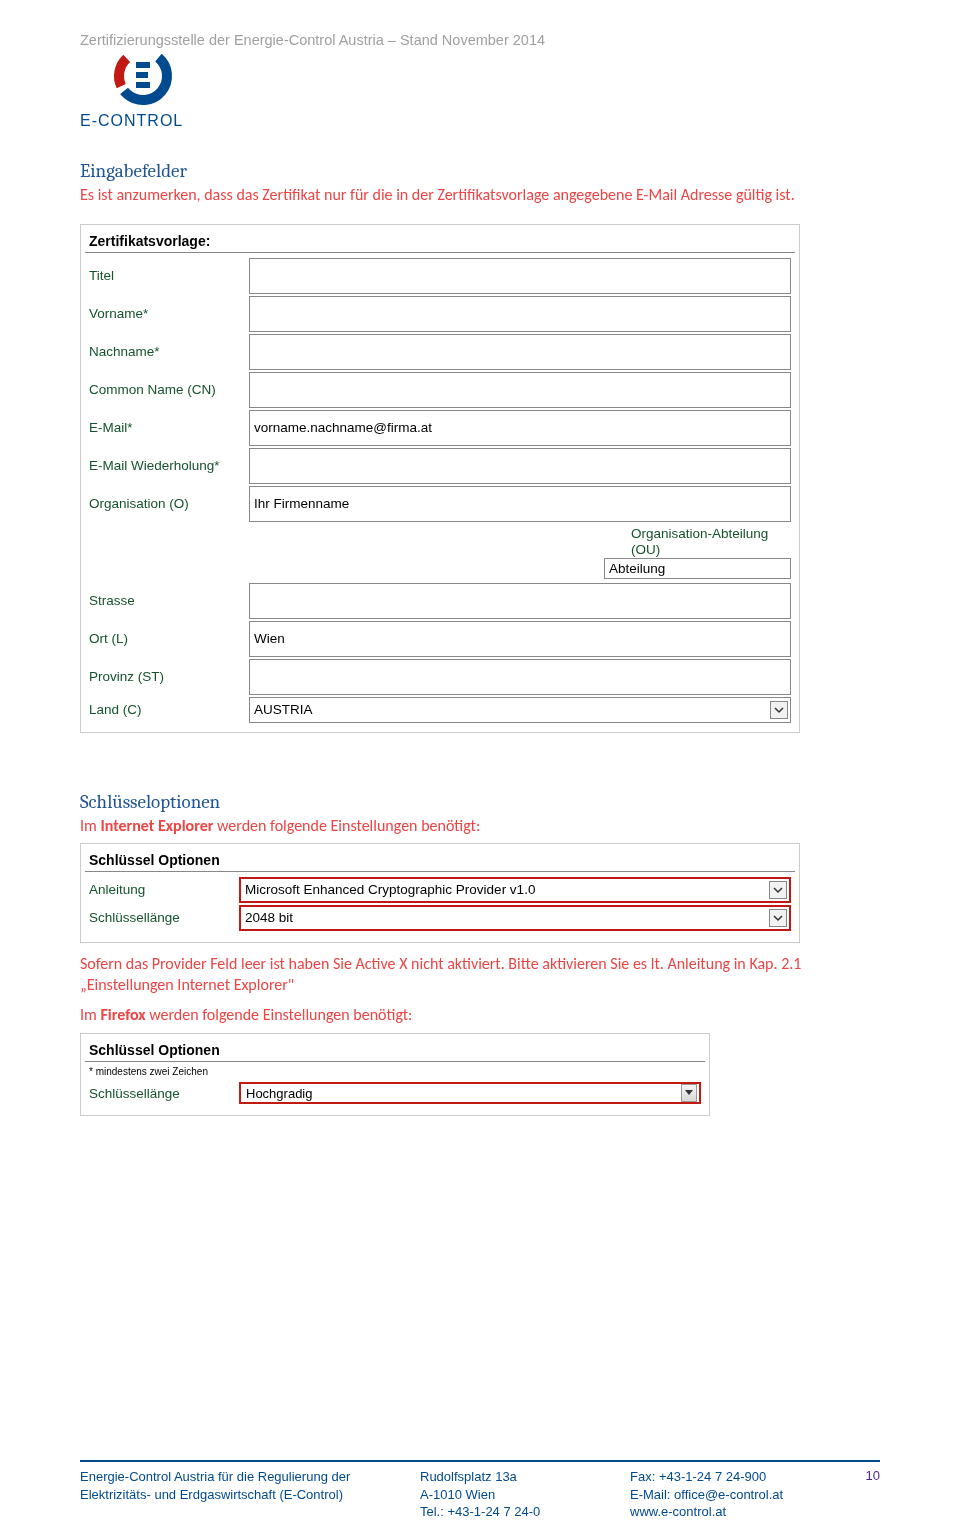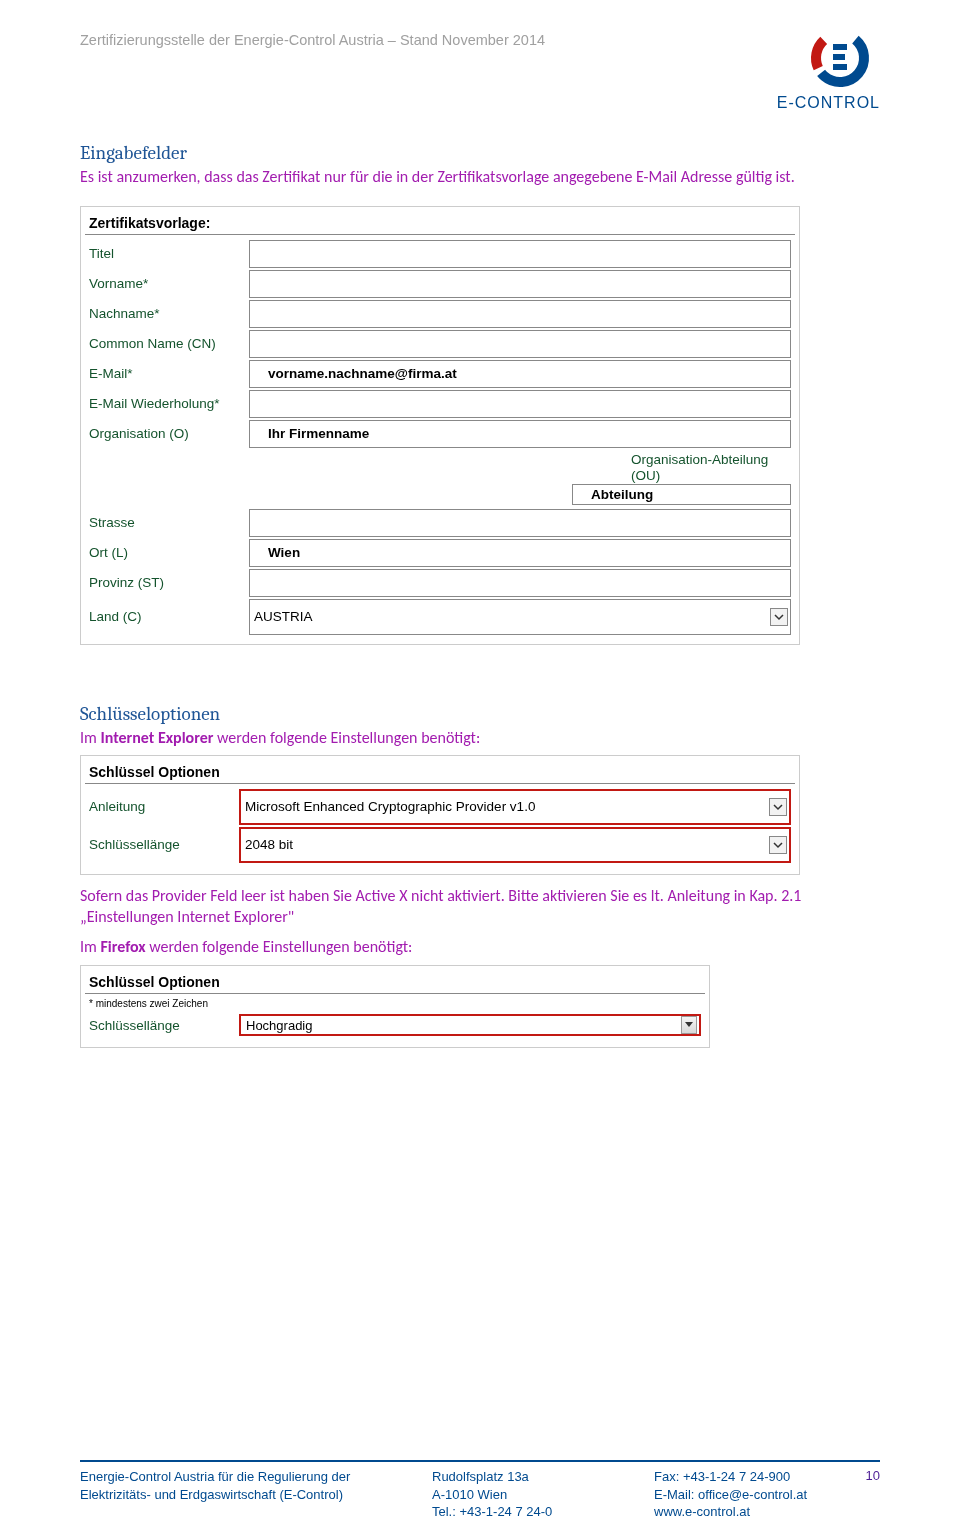--- a/index.html
+++ b/index.html
@@ -11,22 +11,23 @@
     color: #000;
     font-size: 14px;
   }
   .page {
     padding: 30px 80px 20px 80px;
     min-height: 1460px;
     position: relative;
   }
   .header-row {
     display: flex;
-    justify-content: space-between;
+    justify-content: flex-end;
     align-items: flex-start;
+    flex-direction: column;
   }
   .header-text {
     color: #a0a0a0;
     font-size: 14.5px;
     padding-top: 2px;
   }
   .logo {
     text-align: right;
   }
   .logo svg { display: block; margin-left: auto; }
@@ -41,21 +42,21 @@
     color: #1f5596;
     font-family: Cambria, Georgia, serif;
     font-size: 19px;
     margin-top: 30px;
     margin-bottom: 2px;
   }
   .body-text {
     font-family: Calibri, Arial, sans-serif;
     font-size: 16px;
     line-height: 1.35;
-    color: #a21caf;
+    color: #ef4444;
   }
   .body-text b { font-weight: bold; }
   .screenshot {
     border: 1px solid #ccc;
     margin-top: 18px;
     background: #fff;
   }
   .ss1 { width: 720px; padding: 6px 4px 8px 4px; }
   .ss2 { width: 720px; padding: 6px 4px 10px 4px; margin-top: 6px; }
   .ss3 { width: 630px; padding: 6px 4px 10px 4px; margin-top: 8px; }
@@ -80,31 +81,30 @@
   .form-label {
     width: 160px;
     font-size: 13.5px;
     color: #14532d;
     flex-shrink: 0;
   }
   .ss2 .form-label { width: 150px; }
   .ss3 .form-label { width: 150px; }
   .form-input {
     flex: 1;
-    height: 28px;
+    height: 36px;
     border: 1px solid #888;
-    padding: 2px 18px;
+    padding: 2px 4px;
     font-size: 13.5px;
     font-family: Arial, sans-serif;
     background: #fff;
-    font-weight: bold;
   }
   .form-select {
     flex: 1;
-    height: 36px;
+    height: 26px;
     border: 1px solid #888;
     padding: 2px 4px;
     font-size: 13.5px;
     font-family: Arial, sans-serif;
     background: #fff;
     display: flex;
     align-items: center;
     justify-content: space-between;
   }
   .form-select .chev {
@@ -140,21 +140,20 @@
   }
   .red-border { border: 2px solid #c21913 !important; }
   .footer {
     border-top: 2px solid #004a8f;
     margin-top: 30px;
     padding-top: 6px;
     display: flex;
     font-size: 13px;
     color: #004a8f;
     font-family: Arial, sans-serif;
-    gap: 12px;
   }
   .footer-col1 { width: 340px; line-height: 1.35; }
   .footer-col2 { width: 210px; line-height: 1.35; }
   .footer-col3 { flex: 1; line-height: 1.35; }
   .footer-page {
     width: 40px;
     text-align: right;
     color: #4c1d95;
   }
   .spacer-sm { height: 10px; }

